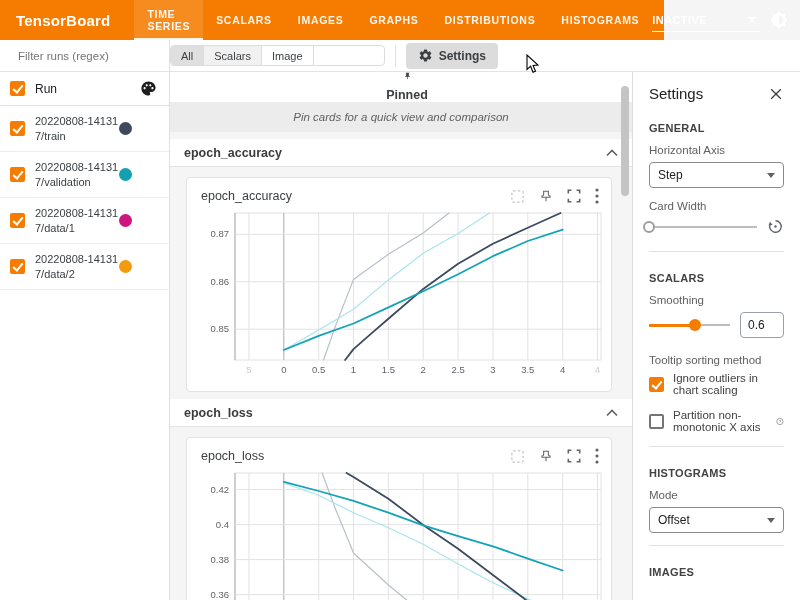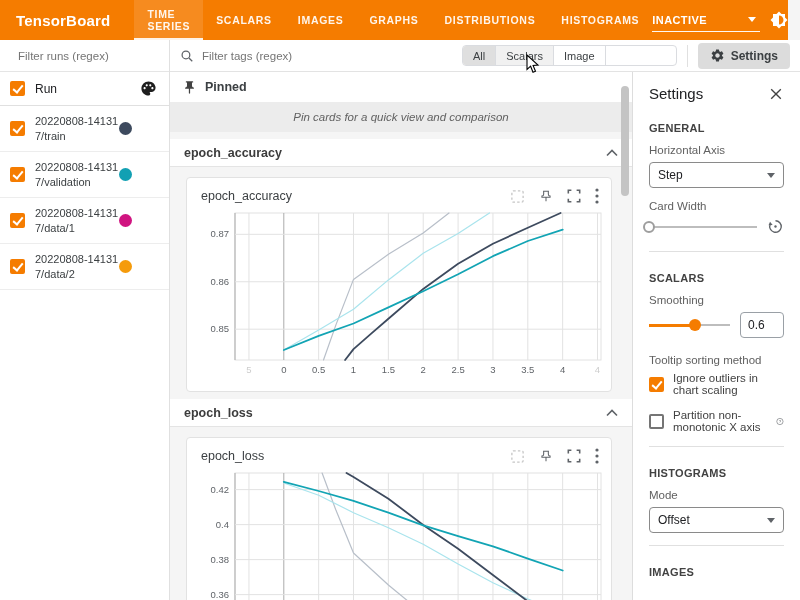--- a/index.html
+++ b/index.html
@@ -1,21 +1,21 @@
 <!DOCTYPE html>
 <html><head>
 <meta charset="utf-8">
 <style>
   * { margin:0; padding:0; box-sizing:border-box; }
   html,body { width:800px; height:600px; overflow:hidden; background:#fff;
               font-family:"Liberation Sans", sans-serif; }
   .app { position:relative; width:800px; height:600px; overflow:hidden; background:#f5f5f5; }
 
   
-  .header { position:absolute; top:0; left:0; width:788px; height:40px; background:#f57c00;
+  .header { position:absolute; top:0; left:0; width:664px; height:40px; background:#f57c00;
             display:flex; align-items:center; color:#fff; z-index:30; }
   .logo { font-size:15px; font-weight:700; margin:0 24px 0 16px; letter-spacing:.2px; }
   .tabs { display:flex; align-items:stretch; height:40px; }
   .tab { display:flex; align-items:center; padding:0 13px; font-size:10.5px; font-weight:700;
          letter-spacing:.7px; color:rgba(255,255,255,.92); position:relative; cursor:pointer; }
   .tab.active { background:rgba(255,255,255,.12); }
   .tab.active::after { content:""; position:absolute; left:0; right:0; bottom:0; height:2px;
                        background:#fff; opacity:.9; }
   .header-right { margin-left:auto; display:flex; align-items:center; gap:7px; padding-right:12px; }
   .status-select { display:flex; align-items:center; width:108px; height:24px; border-bottom:1px solid rgba(255,255,255,.95);
@@ -54,21 +54,21 @@
           border-right:1px solid #dadce0; cursor:pointer; }
   .chip:last-child { border-right:0;margin-top:36px; }
   .chip.selected { background:#dfdfdf; }
   .chip.hovered { background:#f1f1f1; }
   .tb-divider { width:1px; height:22px; background:#e0e0e0; margin-right:10px; }
   .settings-btn { display:flex; align-items:center; gap:6px; height:26px; padding:0 12px; background:#dcdcdc;
                   border-radius:4px; font-size:12px; font-weight:700; color:#3c4043; margin-right:10px; cursor:pointer; }
 
   
   .main { position:absolute; top:72px; left:170px; width:462px; bottom:0; background:#f5f5f5; overflow:hidden; }
-  .pinned-bar { height:30px; background:#fff; display:flex; align-items:center; padding-left:12px; gap:8px; }
+  .pinned-bar { height:30px; background:#fff; display:flex; align-items:center; padding-left:12px; gap:8px;flex-direction:column; }
   .pinned-bar .ptitle { font-size:12.5px; font-weight:700; color:#3c4043; }
   .hint-band { height:30px; background:#ececec; display:flex; align-items:center; justify-content:center; }
   .hint-band span { font-size:11.5px; font-style:italic; color:#616161; }
   .section-hd { height:28px; background:#fff; border-bottom:1px solid #e4e4e4; display:flex; align-items:center;
                 padding:0 14px; margin-top:7px; cursor:pointer; }
   .section-hd .stitle { font-size:12.5px; font-weight:700; color:#3c3c3c; flex:1; }
   .card { background:#fff; border:1px solid #e2e2e2; border-radius:4px; margin:10px 20px 6px 16px; padding:5px 8px 6px 8px; }
   .card-head { display:flex; align-items:center; height:26px; }
   .card-title { font-size:12.5px; color:#3c4043; flex:1; padding-left:6px; }
   .card-icons { display:flex; align-items:center; gap:14px; padding-right:4px; }
@@ -171,27 +171,20 @@
         </div>
         <div class="run-row">
           <span class="cb checked"></span>
           <span class="rlabel">20220808-141317/data/2</span>
           <span class="dot" style="background: rgb(245, 155, 11);"></span>
         </div>
       </div>
   </div>
 
   <div class="toolbar">
-    <div class="tag-search">
-      <svg width="14" height="14" viewBox="0 0 20 20" style="margin-right:8px">
-        <circle cx="8.5" cy="8.5" r="5.5" fill="none" stroke="#5f6368" stroke-width="1.8"></circle>
-        <line x1="12.8" y1="12.8" x2="17.5" y2="17.5" stroke="#5f6368" stroke-width="1.8"></line>
-      </svg>
-      <input type="text" placeholder="Filter tags (regex)" style="">
-    </div>
     <div class="chips" id="chip-group">
         <div class="chip selected">All</div>
         <div class="chip hovered">Scalars</div>
         <div class="chip">Image</div>
         <div class="chip">Histogram</div>
       </div>
     <div class="tb-divider"></div>
     <div class="settings-btn">
       <svg width="15" height="15" viewBox="0 0 24 24">
         <path fill="#3c4043" d="M19.14 12.94c.04-.3.06-.61.06-.94 0-.32-.02-.64-.07-.94l2.03-1.58c.18-.14.23-.41.12-.61l-1.92-3.32c-.12-.22-.37-.29-.59-.22l-2.39.96c-.5-.38-1.03-.7-1.62-.94l-.36-2.54a.484.484 0 0 0-.48-.41h-3.84c-.24 0-.43.17-.47.41l-.36 2.54c-.59.24-1.13.57-1.62.94l-2.39-.96c-.22-.08-.47 0-.59.22L2.74 8.87c-.12.21-.08.47.12.61l2.03 1.58c-.05.3-.09.63-.09.94s.02.64.07.94l-2.03 1.58c-.18.14-.23.41-.12.61l1.92 3.32c.12.22.37.29.59.22l2.39-.96c.5.38 1.03.7 1.62.94l.36 2.54c.05.24.24.41.48.41h3.84c.24 0 .44-.17.47-.41l.36-2.54c.59-.24 1.13-.56 1.62-.94l2.39.96c.22.08.47 0 .59-.22l1.92-3.32c.12-.22.07-.47-.12-.61l-2.01-1.58zM12 15.6c-1.98 0-3.6-1.62-3.6-3.6s1.62-3.6 3.6-3.6 3.6 1.62 3.6 3.6-1.62 3.6-3.6 3.6z"></path>

